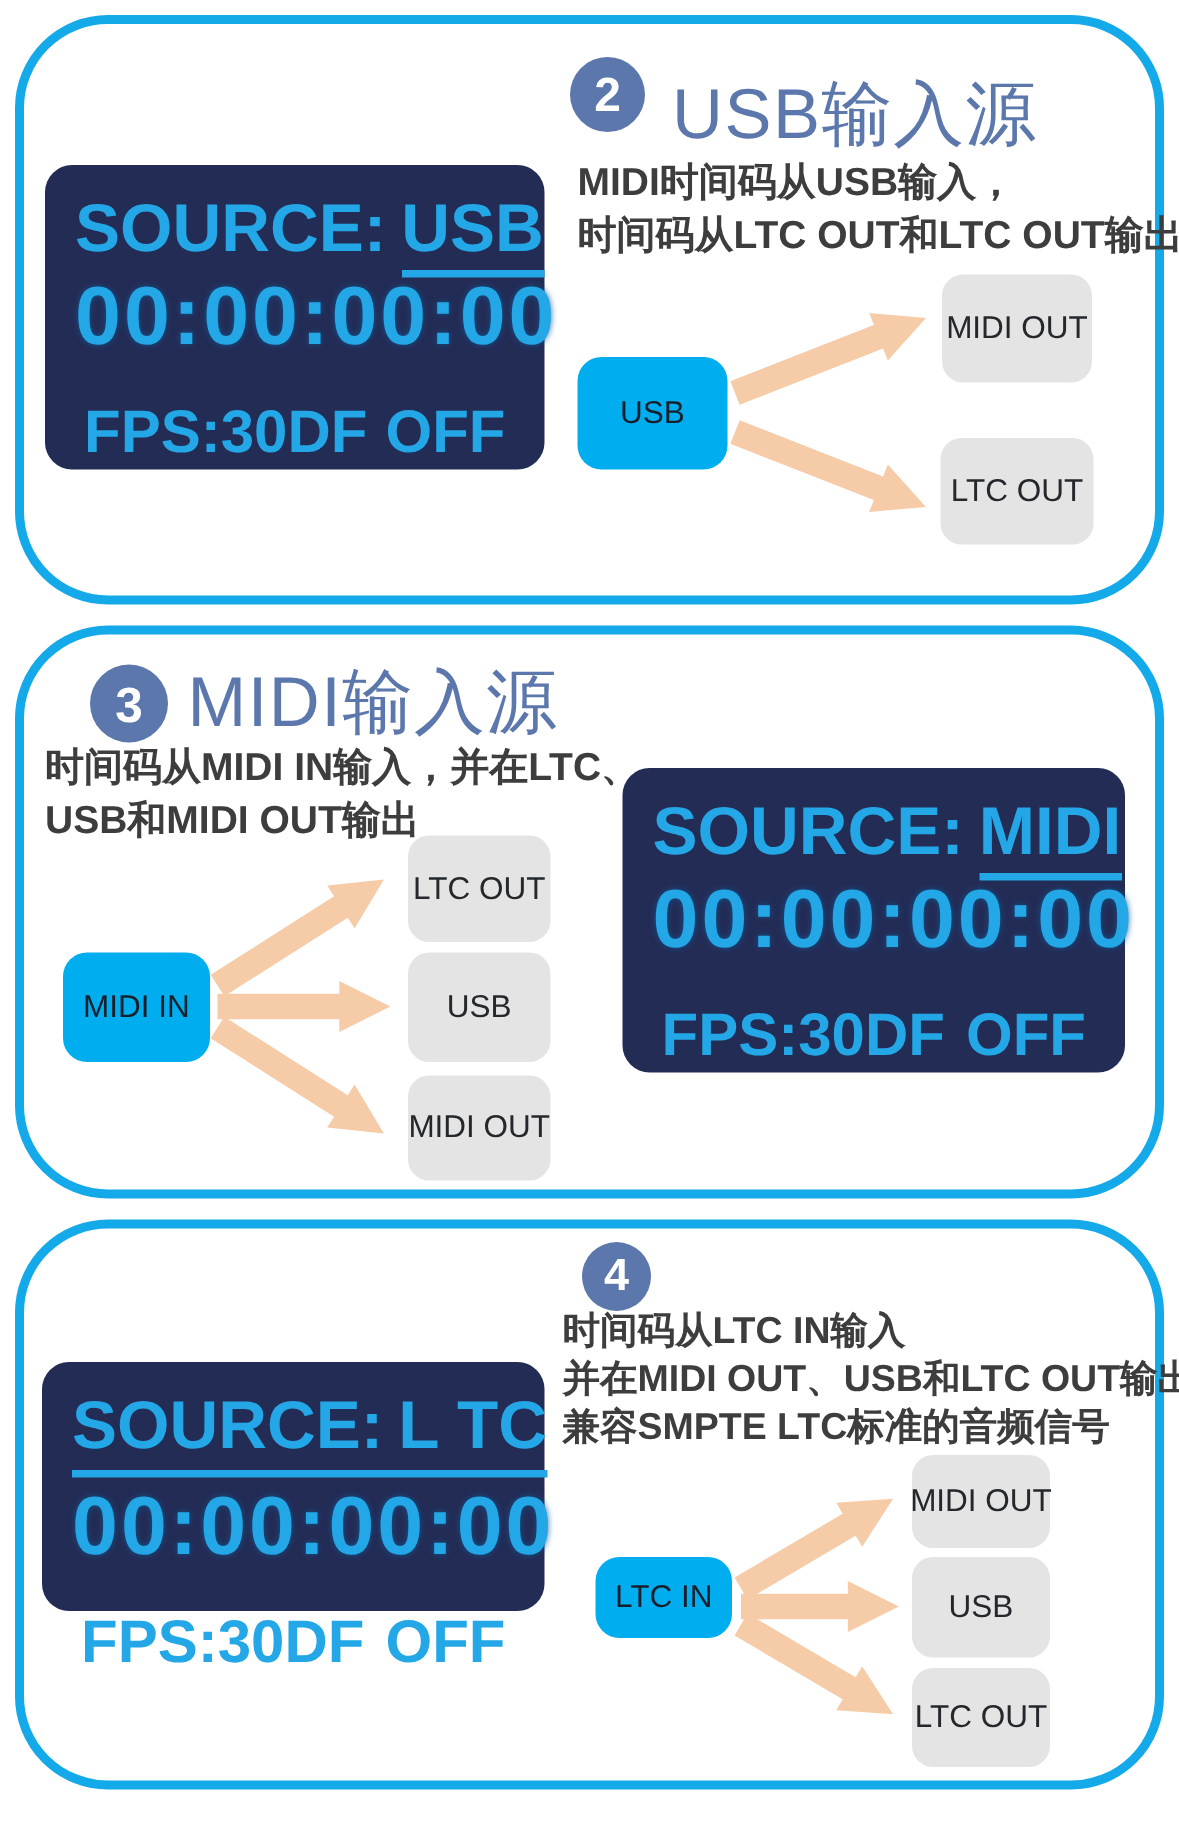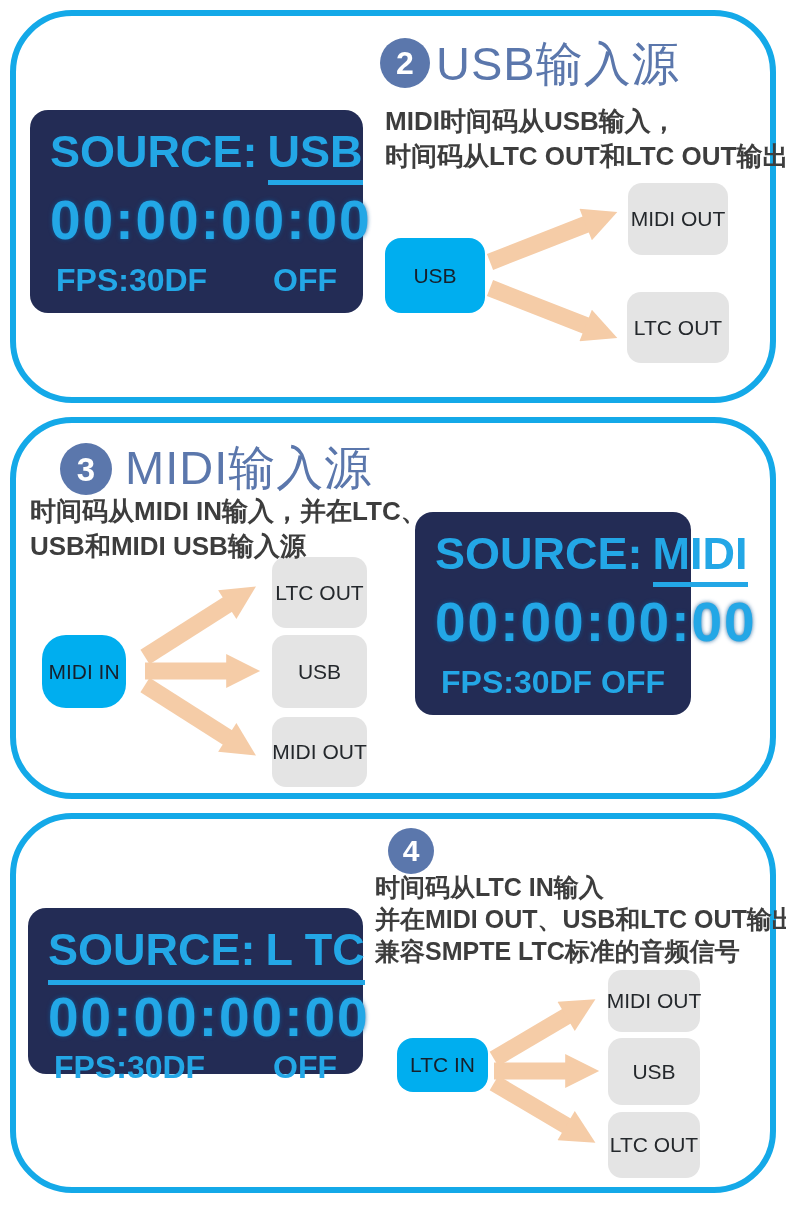--- a/index.html
+++ b/index.html
@@ -40,66 +40,66 @@
   #p1 .desc{left:369px;top:88px;}
   #p2 .desc{left:14px;top:71px;}
   #p3 .desc{left:359px;top:52px;line-height:32px;font-size:25px;}
 
   .lcd{
     position:absolute;background:var(--lcd_bg);border-radius:18px;color:var(--lcd_text);
     display:flex;flex-direction:column;justify-content:space-between;
     padding:16px 20px 14px;box-sizing:border-box;font-weight:bold;z-index:2;
   }
   #p1 .lcd{left:14px;top:94px;width:333px;height:203px;}
-  #p2 .lcd{left:399px;top:89px;width:276px;height:203px;}
+  #p2 .lcd{left:399px;top:89px;width:335px;height:203px;}
   #p3 .lcd{left:12px;top:89px;width:335px;height:166px;}
 
   .lcd-source{text-align:center;font-size:45px;white-space:nowrap;}
   .src-wrap{display:inline-block;}
   .src-val{margin-left:10px;}
   .u-val{border-bottom:5px solid var(--lcd_text);padding-bottom:3px;}
   .u-all{border-bottom:5px solid var(--lcd_text);padding-bottom:4px;}
   .lcd-time{
     text-align:center;font-size:55px;letter-spacing:2px;white-space:nowrap;
     text-shadow:0 0 4px rgba(15,90,150,0.85);
   }
-  .lcd-bottom{display:flex;justify-content:space-between;font-size:32px;padding:0 6px;}
+  .lcd-bottom{display:flex;justify-content:space-between;font-size:40px;padding:0 6px;margin-top:24px;}
 
   .dbox{
     position:absolute;display:flex;align-items:center;justify-content:center;
     font-size:21px;color:#16202c;border-radius:14px;z-index:2;white-space:nowrap;
   }
   .dbox.cyan{background:var(--box_cyan);border-radius:16px;}
   .dbox.gray{background:var(--box_gray);color:#24282c;}
 
   
   #p1 .in-box  {left:369px;top:222px;width:100px;height:75px;}
   #p1 .out-0   {left:612px;top:167px;width:100px;height:72px;}
   #p1 .out-1   {left:611px;top:276px;width:102px;height:71px;}
   
-  #p2 .in-box  {left:26px; top:212px;width:84px; height:73px;border-radius:24px;}
+  #p2 .in-box  {left:26px; top:212px;width:98px; height:73px;}
   #p2 .out-0   {left:256px;top:134px;width:95px; height:71px;}
   #p2 .out-1   {left:256px;top:212px;width:95px; height:73px;}
   #p2 .out-2   {left:256px;top:294px;width:95px; height:70px;}
   
   #p3 .in-box  {left:381px;top:219px;width:91px;height:54px;}
   #p3 .out-0   {left:592px;top:151px;width:92px;height:62px;}
   #p3 .out-1   {left:592px;top:219px;width:92px;height:67px;}
   #p3 .out-2   {left:592px;top:293px;width:92px;height:66px;}
 
   .arrows{position:absolute;left:0;top:0;width:100%;height:100%;z-index:1;pointer-events:none;}
   .arrows line{stroke:var(--arrow);stroke-width:17;}
   .arrows .head{fill:var(--arrow);}
 </style>
 </head>
 <body>
 
 <section class="panel" id="p1">
   <div class="badge">2</div>
-  <h2 class="title" style="margin:0;font-weight:500;">USB输入源</h2>
+  <h2 class="title" style="margin:12px;font-weight:500;">USB输入源</h2>
 
   <div class="desc">
     <div>MIDI时间码从USB输入，</div>
     <div>时间码从LTC OUT和LTC OUT输出</div>
   </div>
 
   <div class="lcd">
     <div class="lcd-source">
       <span class="src-wrap">
         <span>SOURCE:</span><span class="src-val u-val">USB</span>
@@ -126,21 +126,21 @@
   <div class="dbox gray out-0">MIDI OUT</div>
   <div class="dbox gray out-1">LTC OUT</div>
 </section>
 
 <section class="panel" id="p2">
   <div class="badge">3</div>
   <h2 class="title" style="margin:0;font-weight:500;">MIDI输入源</h2>
 
   <div class="desc">
     <div>时间码从MIDI IN输入，并在LTC、</div>
-    <div>USB和MIDI USB输入源</div>
+    <div>USB和MIDI OUT输出</div>
   </div>
 
   <div class="lcd">
     <div class="lcd-source">
       <span class="src-wrap">
         <span>SOURCE:</span><span class="src-val u-val">MIDI</span>
       </span>
     </div>
     <div class="lcd-time">00:00:00:00</div>
     <div class="lcd-bottom">

